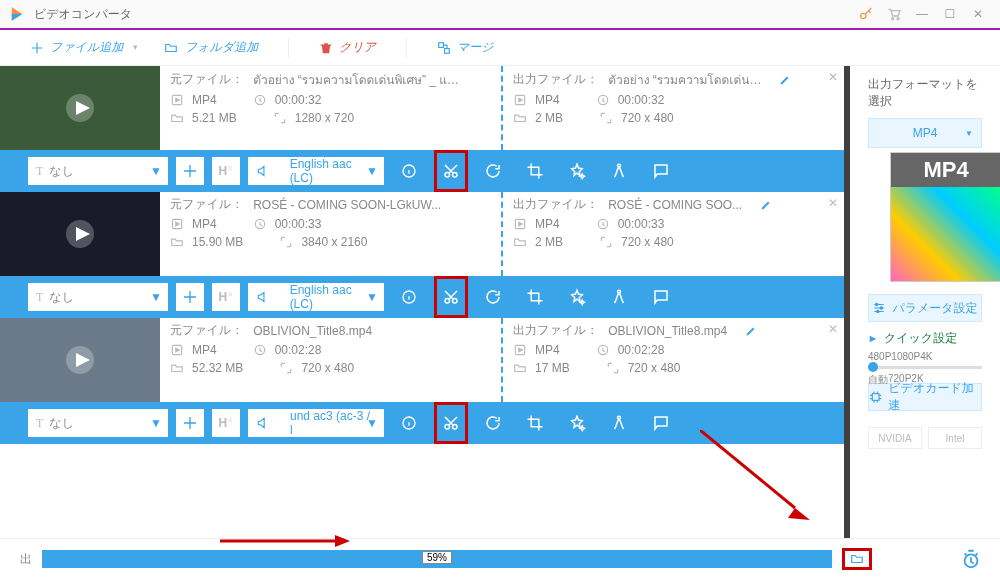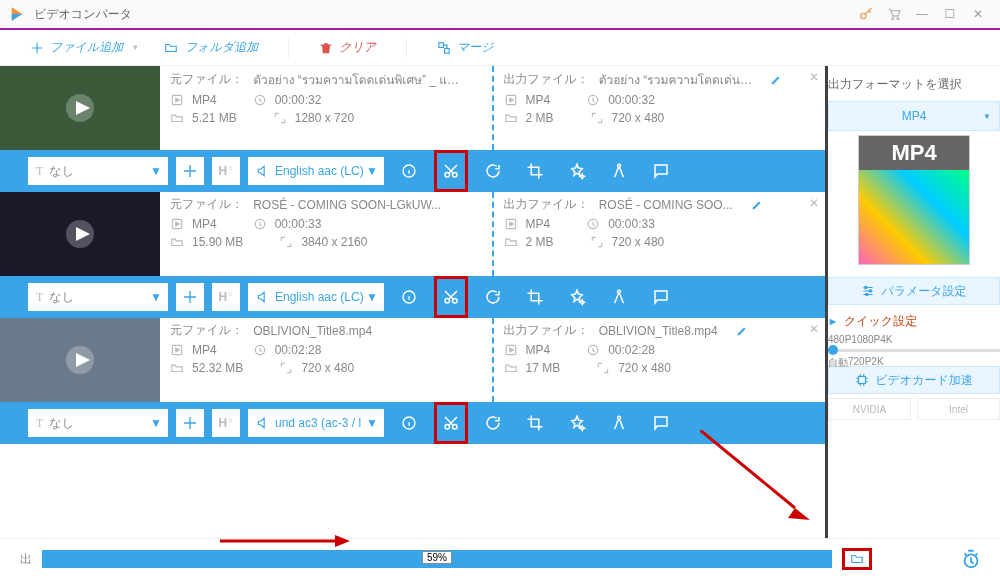--- a/index.html
+++ b/index.html
@@ -8,55 +8,55 @@
 .titlebar .logo { width: 18px; height: 18px; margin-right: 8px; }
 .titlebar .spacer { flex: 1; }
 .titlebar .win-btn { width: 28px; height: 28px; display: inline-flex; align-items: center; justify-content: center; color: #999; }
 .toolbar { height: 36px; display: flex; align-items: center; padding: 0 20px; border-bottom: 1px solid #eee; gap: 4px; }
 .tool-btn { display: inline-flex; align-items: center; gap: 6px; padding: 4px 10px; color: #3aa4e8; cursor: pointer; font-style: italic; }
 .tool-btn.red { color: #d9534f; }
 .tool-drop { color: #bbb; margin-left: 2px; font-size: 8px; }
 .tool-sep { width: 1px; height: 20px; background: #eee; margin: 0 16px; }
 .main { display: flex; height: 472px; }
 .files { flex: 1; overflow: auto; }
-.sidebar { width: 175px; border-left: 3px solid #404040; padding: 10px 0; background: #fff; }
+.sidebar { width: 156px; border-left: 6px solid #404040; padding: 10px 18px; background: #fff; }
 .file-row { display: flex; height: 84px; }
 .thumb { width: 160px; height: 84px; background: #444; display: flex; align-items: center; justify-content: center; color: #888; font-size: 10px; }
 .meta { flex: 1; display: flex; }
 .meta-col { flex: 1; padding: 4px 10px; position: relative; }
 .meta-col.left { border-right: 2px dashed #3aa4e8; }
 .meta-line { display: flex; align-items: center; gap: 10px; margin-bottom: 4px; text-align: left; color: #888; }
 .meta-line .lbl { color: #888; }
 .meta-line .val { color: #888; }
 .meta-icon { color: #bbb; width: 16px; text-align: center; }
 .meta-pair { display: inline-flex; align-items: center; gap: 6px; margin-right: 26px; }
 .close-x { position: absolute; top: 4px; right: 6px; color: #bbb; cursor: pointer; }
 .edit-icon { color: #3aa4e8; margin-left: 8px; cursor: pointer; }
 .action-row { height: 42px; background: #3aa4e8; display: flex; align-items: center; padding: 0 6px 0 28px; gap: 8px; position: relative; }
 .subtitle-sel { background: #fff; height: 28px; display: inline-flex; align-items: center; padding: 0 8px; gap: 6px; color: #888; width: 140px; position: relative; }
 .subtitle-sel .caret { position: absolute; right: 6px; color: #3aa4e8; }
 .sq-btn { width: 28px; height: 28px; background: #fff; display: inline-flex; align-items: center; justify-content: center; color: #3aa4e8; }
-.audio-sel { background: #fff; height: 28px; display: inline-flex; align-items: center; padding: 0 8px; gap: 5px; color: #3aa4e8; width: 136px; position: relative; }
+.audio-sel { background: #fff; height: 28px; display: inline-flex; align-items: center; padding: 0 8px; gap: 20px; color: #3aa4e8; width: 136px; position: relative; }
 .audio-sel .caret { position: absolute; right: 6px; color: #3aa4e8; }
 .icon-btn { width: 34px; height: 42px; display: inline-flex; align-items: center; justify-content: center; color: #fff; }
 .scissor-hl { border: 3px solid #c00; }
 .sidebar h4 { font-size: 12px; font-weight: normal; color: #666; margin-bottom: 8px; }
 .format-sel { background: #eaf6ff; height: 30px; display: flex; align-items: center; justify-content: center; color: #3aa4e8; position: relative; border: 1px solid #cce9ff; }
 .format-sel .caret { position: absolute; right: 8px; color: #3aa4e8; font-size: 8px; }
 .format-img { width: 112px; height: 130px; background: linear-gradient(135deg,#555,#888); margin: 0 auto; border: 1px solid #ccc; display: flex; flex-direction: column; }
 .format-img .tag { background: #666; color: #fff; font-size: 22px; font-weight: bold; text-align: center; padding: 4px 0; }
 .format-img .art { flex:1; background: linear-gradient(45deg,#f6b,#fc0,#0cf,#0f8); }
 .side-btn { display: flex; align-items: center; justify-content: center; gap: 6px; background: #eaf6ff; color: #3aa4e8; height: 28px; margin: 8px 0; border: 1px solid #cce9ff; }
-.quick-hdr { display: flex; align-items: center; gap: 6px; color: #c2410c; margin: 8px 0 4px; }
+.quick-hdr { display: flex; align-items: center; gap: 6px; color: #15803d; margin: 8px 0 4px; }
 .slider-scale { position: relative; height: 28px; }
 .slider-scale .labels { display: flex; font-size: 10px; color: #888; }
 .slider-scale .track { height: 3px; background: #ddd; position: relative; margin: 4px 0; }
 .slider-scale .knob { position: absolute; top: -4px; left: 0; width: 10px; height: 10px; border-radius: 50%; background: #3aa4e8; }
 .hw-btn { display: flex; align-items: center; justify-content: center; gap: 6px; background: #eaf6ff; color: #3aa4e8; height: 28px; margin: 4px 0; border: 1px solid #cce9ff; }
-.hw-badges { display: flex; gap: 6px; margin-top: 4px; }
+.hw-badges { display: flex; gap: 6px; margin-top: 16px; }
 .hw-badge { flex:1; border: 1px solid #eee; height: 22px; display: flex; align-items: center; justify-content: center; color: #bbb; font-size: 10px; }
 .bottombar { height: 41px; display: flex; align-items: center; padding: 0 10px 0 20px; border-top: 1px solid #eee; gap: 10px; }
 .progress { flex: 1; height: 18px; background: #3aa4e8; border: 1px solid #3aa4e8; position: relative; display: flex; align-items: flex-start; justify-content: center; color: #000; font-size: 10px; }
 .progress .pct { background: #fff; padding: 0 4px; border: 1px solid #888; }
 .out-folder { width: 30px; height: 22px; border: 3px solid #c00; display: inline-flex; align-items: center; justify-content: center; color: #3aa4e8; }
 .convert-btn { width: 180px; height: 34px; background: #00a4ef; color: #fff; font-size: 20px; display: inline-flex; align-items: center; justify-content: center; border: 3px solid #c00; }
 .clock-icn { color: #3aa4e8; }
 .arrow-red { position: absolute; pointer-events: none; }
 svg { display: block; }
 </style>

